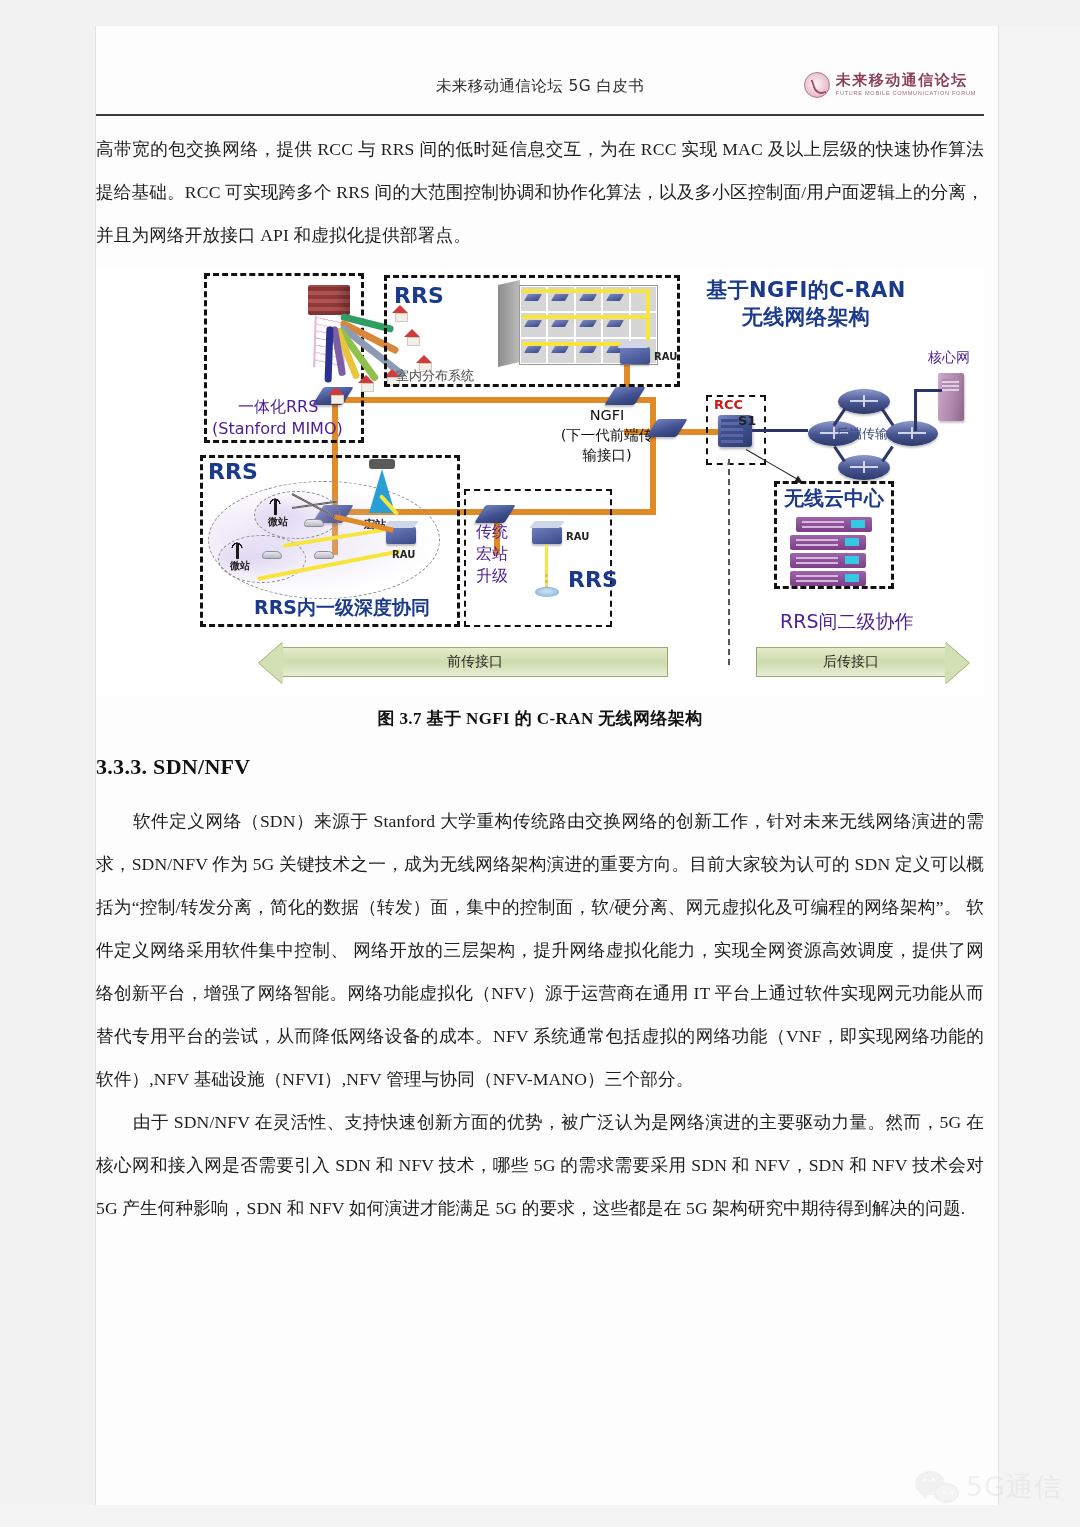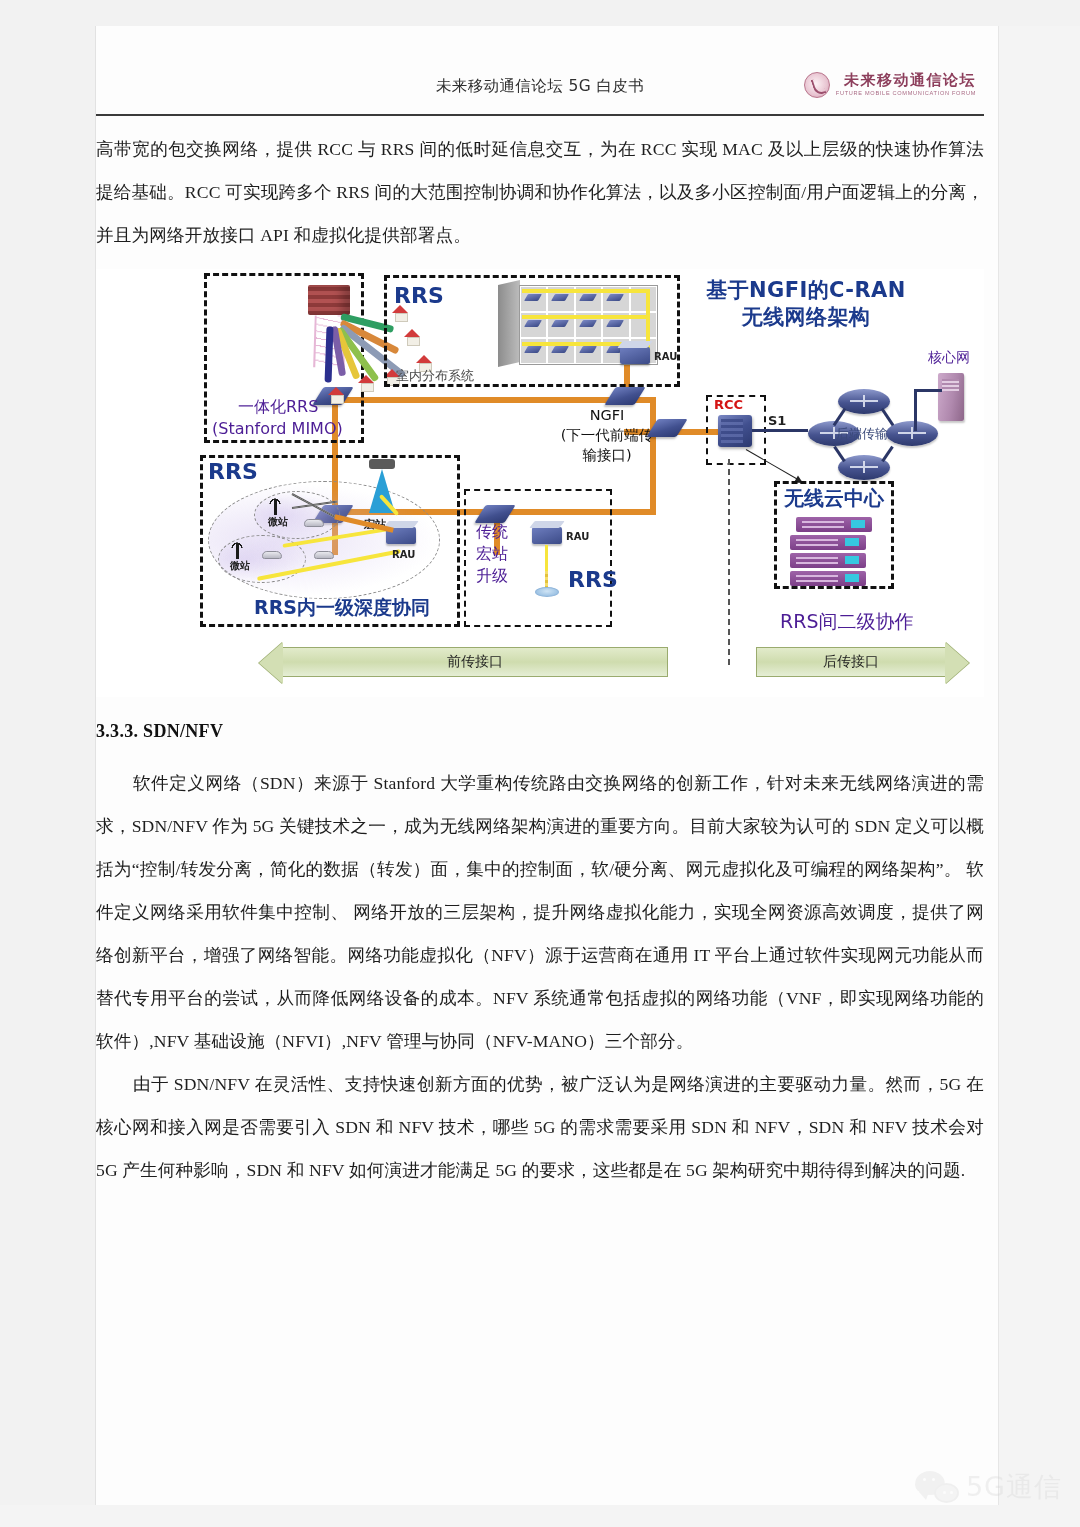--- a/index.html
+++ b/index.html
@@ -59,21 +59,21 @@
   .logo-mark::after {
     content: "";
     position: absolute;
     left: 8px; top: 5px;
     width: 9px; height: 15px;
     border-left: 2.4px solid #9c4f6d;
     border-bottom: 2.4px solid #9c4f6d;
     border-radius: 0 0 0 9px;
     transform: rotate(-18deg);
   }
-  .logo-texts { display:flex; flex-direction:column; line-height:1;align-items:flex-end; }
+  .logo-texts { display:flex; flex-direction:column; line-height:1; }
   .logo-cn {
     font-family: "DejaVu Sans", sans-serif;
     font-size: 15px; font-weight: bold;
     color: #8d3f5c; letter-spacing: 1.5px;
   }
   .logo-en {
     font-family: "Liberation Sans", sans-serif;
     font-size: 5.6px;
     color: #a96a84; letter-spacing: .7px; margin-top: 3px;
   }
@@ -96,21 +96,21 @@
     line-height: 43px;
     color: #1d1d1d;
     text-align: justify;
     text-justify: inter-character;
     letter-spacing: .15px;
   }
   p.indent { text-indent: 2.1em; }
 
   h2.section-heading {
     margin: 24px 0 20px 0;
-    font-size: 18px;
+    font-size: 22px;
     font-weight: bold;
     color: #111;
     letter-spacing: .3px;
   }
 
   .figure-caption {
     margin: 10px 0 0 0;
     text-align: center;
     font-size: 17px;
     font-weight: bold;
@@ -654,21 +654,21 @@
         <div class="rrs-small-tower" style="left:436px; top:300px;">
           <div class="mast"></div>
           <div class="dish"></div>
         </div>
         <div class="lbl lbl-rrs" style="left:472px; top:298px;">RRS</div>
 
         <div class="dbox dashed-thin" style="left:610px; top:126px; width:60px; height:70px;"></div>
         <div class="lbl lbl-rcc" style="left:618px; top:128px;">RCC</div>
         <div class="rcc-cube" style="left:622px; top:146px;"></div>
         <div class="bline" style="left:656px; top:160px; width:56px; height:3px;"></div>
-        <div class="lbl lbl-sm" style="left:672px; top:144px; font-size:13px;">S1</div>
+        <div class="lbl lbl-sm" style="left:642px; top:144px; font-size:13px;">S1</div>
         <div class="arrow-line" style="left:650px; top:180px; width:64px; transform:rotate(30deg);"></div>
 
         <div class="router" style="left:742px; top:120px;"></div>
         <div class="router" style="left:712px; top:152px;"></div>
         <div class="router" style="left:790px; top:152px;"></div>
         <div class="router" style="left:742px; top:186px;"></div>
         <div class="bline" style="left:742px; top:138px; width:3px; height:20px; transform:rotate(34deg);"></div>
         <div class="bline" style="left:790px; top:138px; width:3px; height:20px; transform:rotate(-34deg);"></div>
         <div class="bline" style="left:742px; top:176px; width:3px; height:18px; transform:rotate(-34deg);"></div>
         <div class="bline" style="left:790px; top:176px; width:3px; height:18px; transform:rotate(34deg);"></div>
@@ -707,20 +707,21 @@
           <span>前传接口</span>
         </div>
         <div class="garrow" style="left:660px; top:378px; width:190px;">
           <span>后传接口</span>
           <div class="garrow-head gh-right" style="right:-24px;"></div>
         </div>
 
       </div>
     </div>
 
+    <p class="figure-caption">图 3.7  基于 NGFI 的 C-RAN 无线网络架构</p>
 
     <h2 class="section-heading">3.3.3. SDN/NFV</h2>
 
     <p class="para indent">软件定义网络（SDN）来源于 Stanford 大学重构传统路由交换网络的创新工作，针对未来无线网络演进的需求，SDN/NFV 作为 5G 关键技术之一，成为无线网络架构演进的重要方向。目前大家较为认可的 SDN 定义可以概括为“控制/转发分离，简化的数据（转发）面，集中的控制面，软/硬分离、网元虚拟化及可编程的网络架构”。 软件定义网络采用软件集中控制、 网络开放的三层架构，提升网络虚拟化能力，实现全网资源高效调度，提供了网络创新平台，增强了网络智能。网络功能虚拟化（NFV）源于运营商在通用 IT 平台上通过软件实现网元功能从而替代专用平台的尝试，从而降低网络设备的成本。NFV 系统通常包括虚拟的网络功能（VNF，即实现网络功能的软件）,NFV 基础设施（NFVI）,NFV 管理与协同（NFV-MANO）三个部分。</p>
     <p class="para indent">由于 SDN/NFV 在灵活性、支持快速创新方面的优势，被广泛认为是网络演进的主要驱动力量。然而，5G 在核心网和接入网是否需要引入 SDN 和 NFV 技术，哪些 5G 的需求需要采用 SDN 和 NFV，SDN 和 NFV 技术会对 5G 产生何种影响，SDN 和 NFV 如何演进才能满足 5G 的要求，这些都是在 5G 架构研究中期待得到解决的问题.</p>
 
   </div>
 
 
   <div class="watermark">

